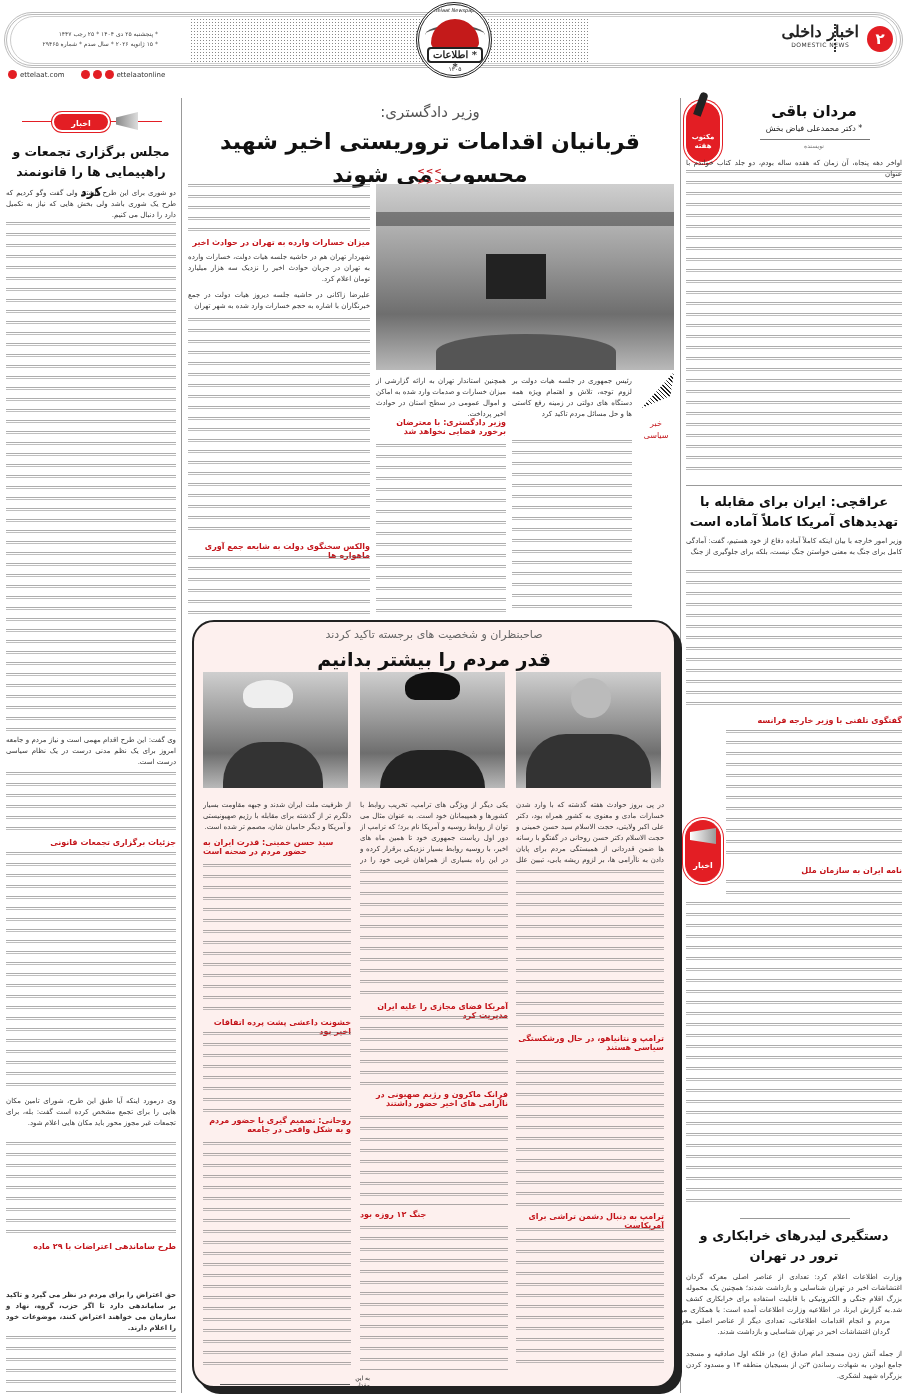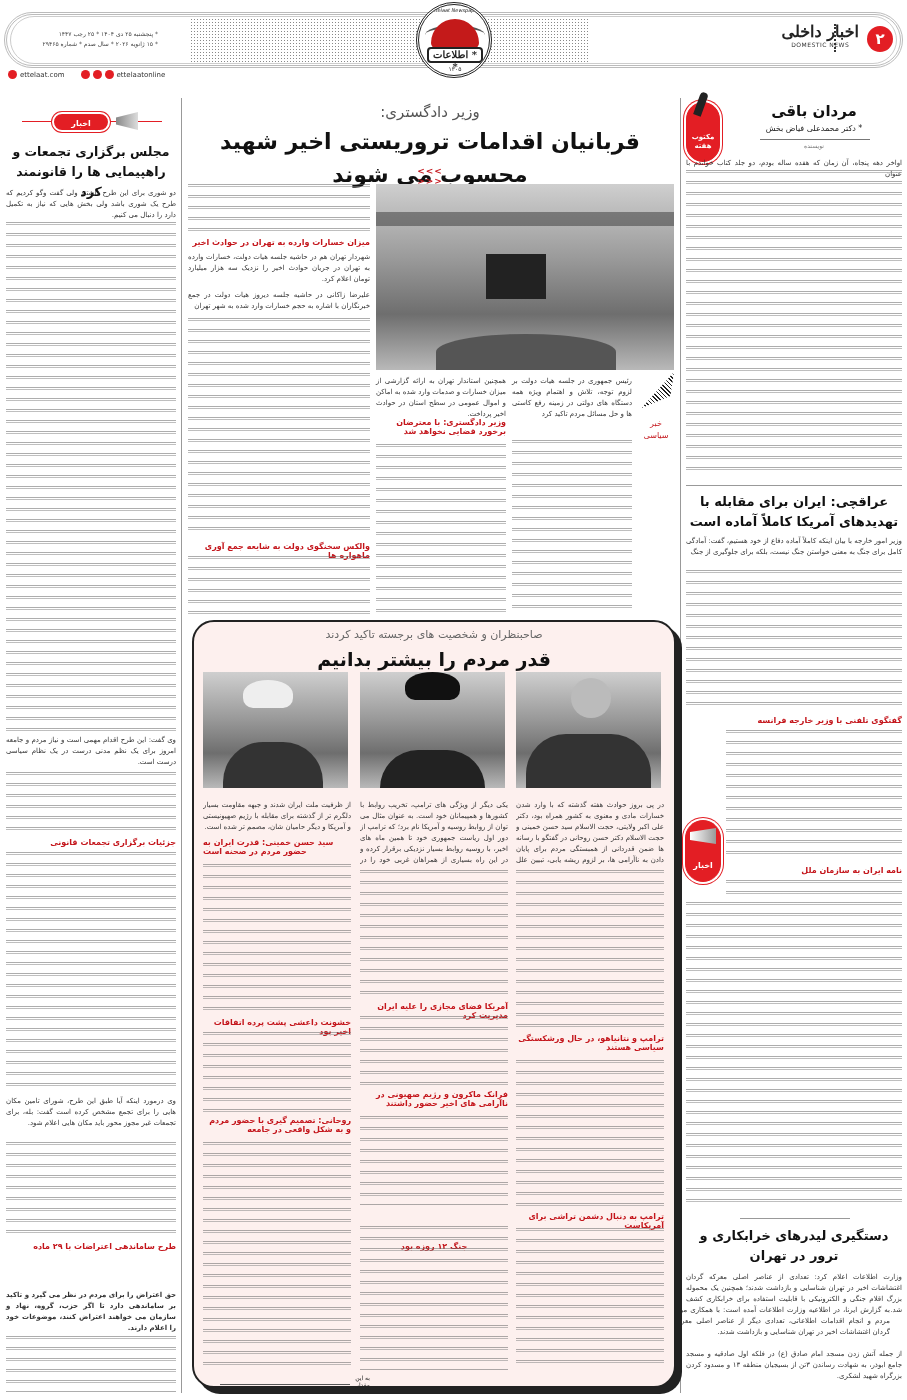--- a/index.html
+++ b/index.html
@@ -183,21 +183,21 @@
 <div class="abs text-lines" style="left:516px; top:1060px; width:148px; height:150px;"></div>
 <div class="abs red-sub" style="left:516px; top:1212px; width:148px; text-align:right;">ترامپ به دنبال دشمن تراشی برای آمریکاست</div>
 <div class="abs text-lines" style="left:516px; top:1228px; width:148px; height:142px;"></div>
 
 <div class="abs para" style="left:360px; top:800px; width:148px; height:66px; overflow:hidden;">یکی دیگر از ویژگی های ترامپ، تخریب روابط با کشورها و همپیمانان خود است. به عنوان مثال می توان از روابط روسیه و آمریکا نام برد؛ که ترامپ از دور اول ریاست جمهوری خود تا همین ماه های اخیر، با روسیه روابط بسیار نزدیکی برقرار کرده و در این راه بسیاری از همراهان غربی خود را در اروپا از دست داد.</div>
 <div class="abs text-lines" style="left:360px; top:870px; width:148px; height:130px;"></div>
 <div class="abs red-sub" style="left:360px; top:1002px; width:148px; text-align:right;">آمریکا فضای مجازی را علیه ایران مدیریت کرد</div>
 <div class="abs text-lines" style="left:360px; top:1016px; width:148px; height:70px;"></div>
 <div class="abs red-sub" style="left:360px; top:1090px; width:148px; text-align:right;">فرانک ماکرون و رژیم صهیونی در ناآرامی های اخیر حضور داشتند</div>
 <div class="abs text-lines" style="left:360px; top:1116px; width:148px; height:90px;"></div>
-<div class="abs red-sub" style="left:360px; top:1242px; width:148px; text-align:center;">جنگ ۱۲ روزه بود</div>
+<div class="abs red-sub" style="left:360px; top:1210px; width:148px; text-align:left;">جنگ ۱۲ روزه بود</div>
 <div class="abs text-lines" style="left:360px; top:1226px; width:148px; height:144px;"></div>
 
 <div class="abs para" style="left:203px; top:800px; width:148px; height:36px; overflow:hidden;">از ظرفیت ملت ایران شدند و جبهه مقاومت بسیار دلگرم تر از گذشته برای مقابله با رژیم صهیونیستی و آمریکا و دیگر حامیان شان، مصمم تر شده است.</div>
 <div class="abs red-sub" style="left:203px; top:838px; width:148px; text-align:left;">سید حسن خمینی: قدرت ایران به حضور مردم در صحنه است</div>
 <div class="abs text-lines" style="left:203px; top:864px; width:148px; height:150px;"></div>
 <div class="abs red-sub" style="left:203px; top:1018px; width:148px; text-align:right;">خشونت داعشی پشت پرده اتفاقات اخیر بود</div>
 <div class="abs text-lines" style="left:203px; top:1032px; width:148px; height:80px;"></div>
 <div class="abs red-sub" style="left:203px; top:1116px; width:148px; text-align:right;">روحانی: تصمیم گیری با حضور مردم و به شکل واقعی در جامعه</div>
 <div class="abs text-lines" style="left:203px; top:1142px; width:148px; height:226px;"></div>
 

